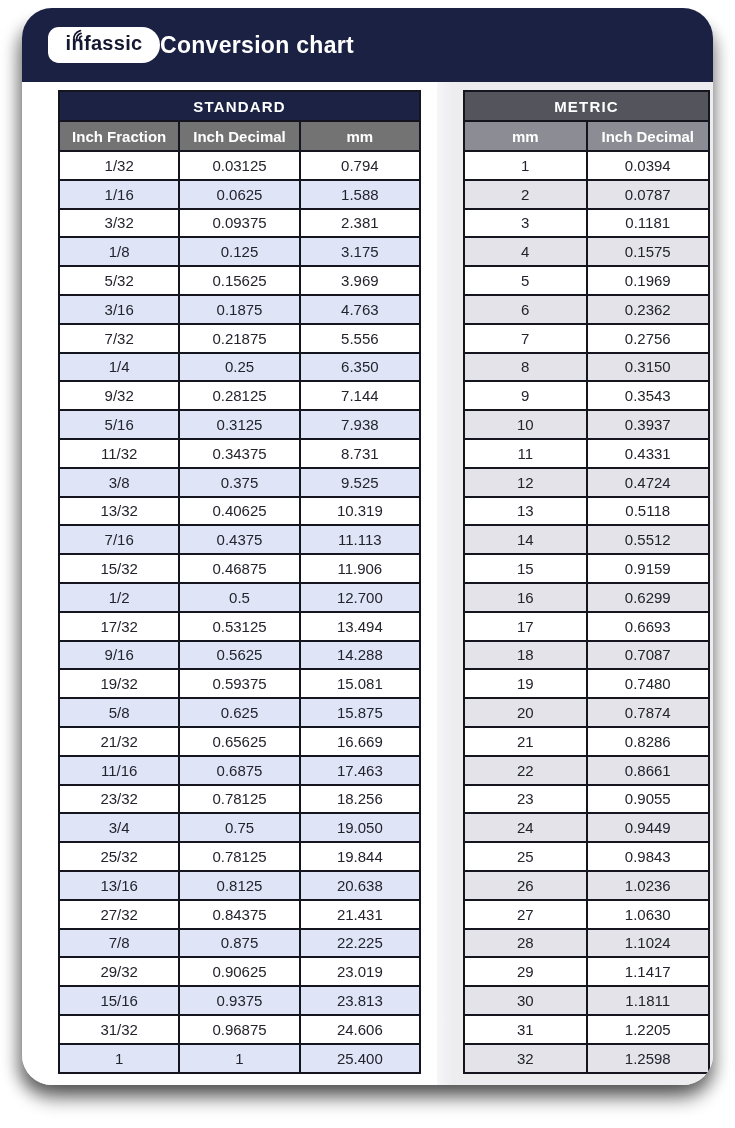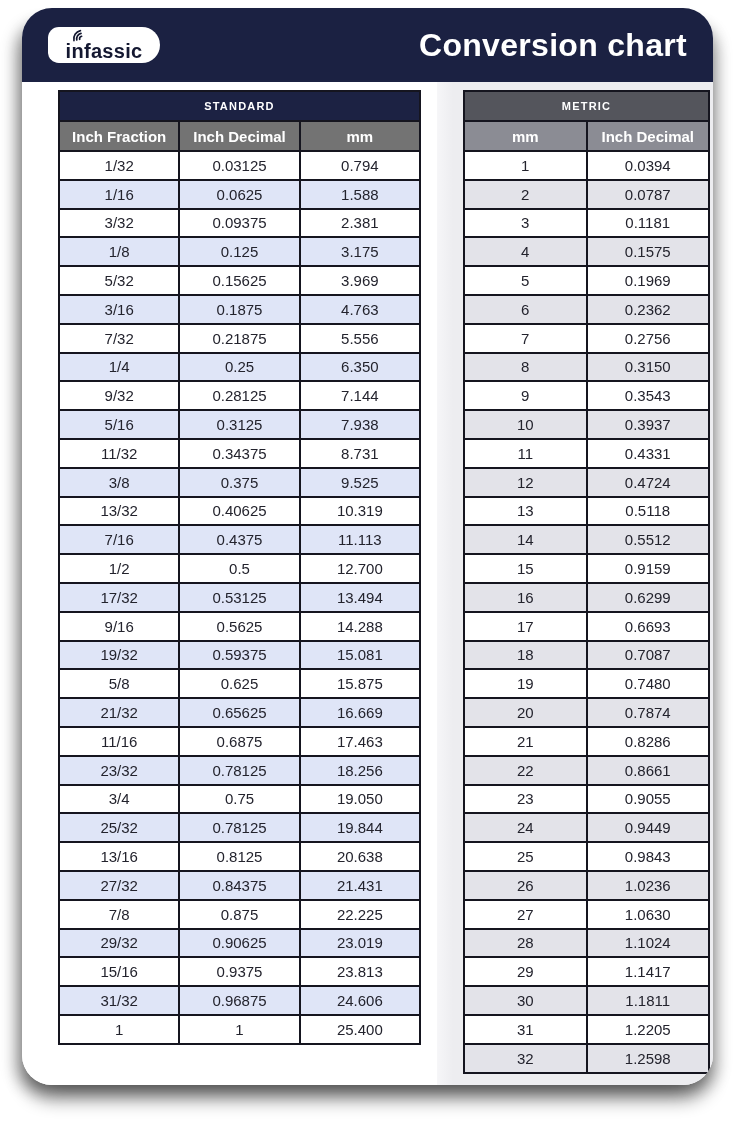--- a/index.html
+++ b/index.html
@@ -15,48 +15,48 @@
                -12px 10px 16px -6px rgba(0,0,0,.30),
                12px 10px 16px -8px rgba(0,0,0,.22);
   }
   .banner{
     height:74px;background:#1b2142;display:flex;align-items:center;
     padding-left:26px;padding-right:26px;
   }
   .logo-pill{
     position:relative;background:#ffffff;height:36px;width:112px;
     border-radius:12px 20px 20px 12px;display:flex;align-items:flex-end;
-    justify-content:center;padding-bottom:2px;box-sizing:border-box;
+    justify-content:center;padding-bottom:10px;box-sizing:border-box;
     flex:0 0 auto;
   }
   .logo-text{
     color:#141831;font-size:20px;font-weight:700;letter-spacing:.3px;line-height:1;
   }
   .signal-icon{position:absolute;left:23px;top:3px;width:13px;height:11px;transform:rotate(-12deg);}
   .banner-title{
-    flex:1;text-align:right;color:#ffffff;font-size:32px;font-weight:800;
+    flex:1;text-align:left;color:#ffffff;font-size:23px;font-weight:800;
     letter-spacing:.3px;margin:0;
   }
   .content{display:flex;height:1003px;}
   .panel-left{width:415px;background:#ffffff;box-sizing:border-box;}
   .panel-right{flex:1;background:linear-gradient(90deg,#f6f6f8 0px,#ededf0 16px);box-sizing:border-box;}
   table.data-table{
     border-collapse:collapse;table-layout:fixed;margin-top:8px;
     font-size:15px;color:#23232d;
   }
   .std-table{width:363px;margin-left:36px;}
   .met-table{width:247px;margin-left:26px;}
   .data-table th,.data-table td{
     border:2px solid #15151f;text-align:center;vertical-align:middle;
     padding:0;overflow:hidden;white-space:nowrap;
   }
   .data-table thead tr{height:30px;}
   .data-table tbody tr{height:28.8px;}
   .table-title th{
-    background:#1c2243;color:#ffffff;font-weight:700;font-size:11px;letter-spacing:1.2px;
+    background:#1c2243;color:#ffffff;font-weight:700;font-size:15px;letter-spacing:1.2px;
   }
   .std-table .col-head th{background:#737373;color:#ffffff;font-weight:700;}
   .met-table .table-title th{background:#54555c;}
   .met-table .col-head th{background:#8b8c94;color:#ffffff;font-weight:700;}
   .std-table tbody tr:nth-child(even) td{background:#dfe5f7;}
   .std-table tbody tr:nth-child(odd) td{background:#ffffff;}
   .met-table tbody tr:nth-child(even) td{background:#e3e3e9;}
   .met-table tbody tr:nth-child(odd) td{background:#ffffff;}
 </style>
 </head>
@@ -157,20 +157,25 @@
               <td>13/32</td>
               <td>0.40625</td>
               <td>10.319</td>
             </tr>
             <tr>
               <td>7/16</td>
               <td>0.4375</td>
               <td>11.113</td>
             </tr>
             <tr>
+              <td>15/32</td>
+              <td>0.46875</td>
+              <td>11.906</td>
+            </tr>
+            <tr>
               <td>1/2</td>
               <td>0.5</td>
               <td>12.700</td>
             </tr>
             <tr>
               <td>17/32</td>
               <td>0.53125</td>
               <td>13.494</td>
             </tr>
             <tr>

